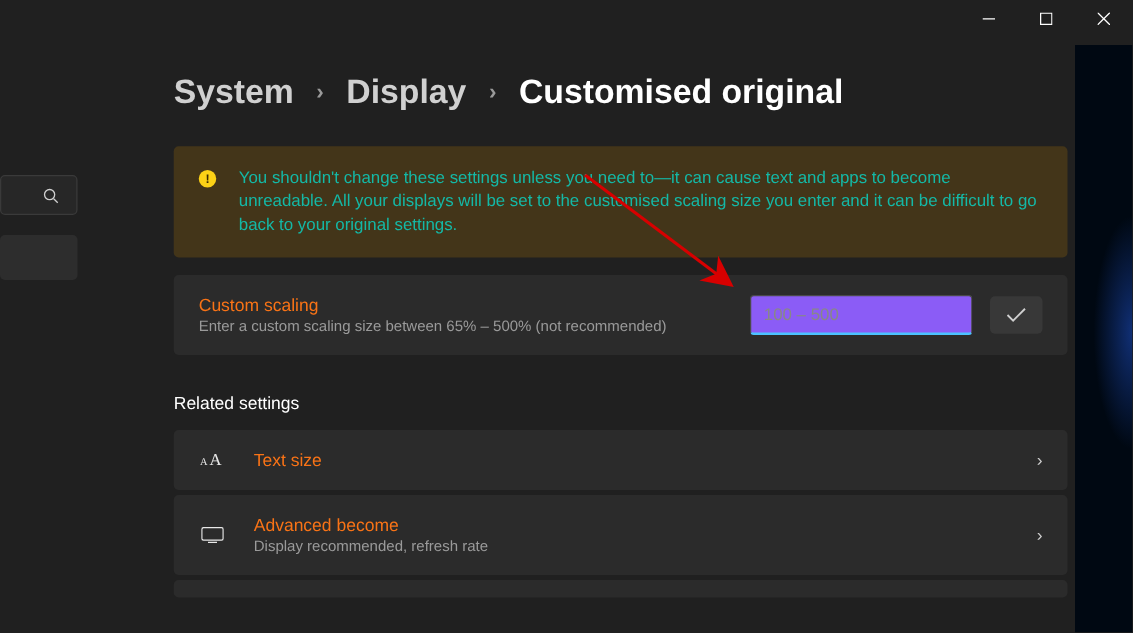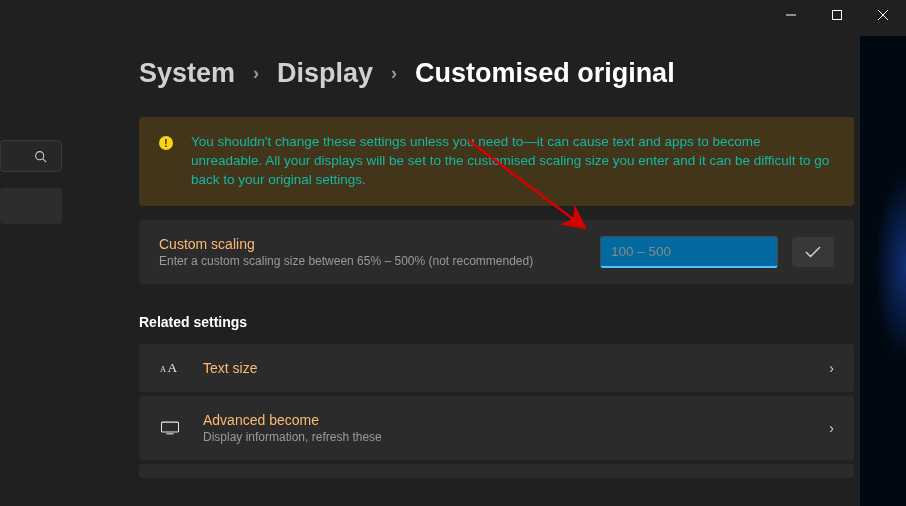--- a/index.html
+++ b/index.html
@@ -103,30 +103,30 @@
   .card.link { cursor: pointer; }
   .card-icon {
     width: 22px;
     color: #e8e8e8;
     margin-right: 22px;
     display: flex;
     align-items: center;
     justify-content: center;
   }
   .card-body { flex: 1; }
-  .card-title { font-size: 14px; color: #fdba74; }
+  .card-title { font-size: 14px; color: #f97316; }
   .card-sub { font-size: 12px; color: #9a9a9a; margin-top: 2px; }
   .chev {
     font-size: 14px;
     color: #cfcfcf;
   }
   .scaling-input {
     width: 178px;
     height: 32px;
-    background: #0369a1;
+    background: #8b5cf6;
     border: 1px solid #4a4a4a;
     border-bottom: 2px solid #4cc2ff;
     border-radius: 3px;
     color: #ffffff;
     padding: 12px 10px;
     font-size: 13.5px;
     outline: none;
   }
   .scaling-input::placeholder { color: #888888; }
   .confirm-btn {
@@ -136,21 +136,21 @@
     border-radius: 4px;
     display: flex;
     align-items: center;
     justify-content: center;
     margin-left: 14px;
     color: #cfcfcf;
     cursor: pointer;
   }
   .section-header {
     font-size: 14px;
-    font-weight: 700;
+    font-weight: 400;
     margin: 30px 0 14px 0;
   }
   svg { display: block; }
 
   
   .arrow-overlay {
     position: absolute;
     left: 0; top: 0;
     width: 906px; height: 506px;
     pointer-events: none;
@@ -255,21 +255,21 @@
 
   <div class="card link">
     <div class="card-icon">
       <svg width="18" height="14" viewBox="0 0 20 14">
           <rect x="0.5" y="0.5" width="19" height="11" rx="1.5" fill="none" stroke="#e8e8e8" stroke-width="1.2"></rect>
           <line x1="6" y1="13.5" x2="14" y2="13.5" stroke="#e8e8e8" stroke-width="1.2"></line>
         </svg>
     </div>
     <div class="card-body">
       <div class="card-title">Advanced become</div>
-      <div class="card-sub">Display information, refresh these</div>
+      <div class="card-sub">Display recommended, refresh rate</div>
     </div>
     <div class="chev">›</div>
   </div>
 
   <div class="card link" style="height:14px; padding-top:0; padding-bottom:0;"></div>
 
 </div>
 
 <svg class="arrow-overlay" width="906" height="506">
   <defs>

